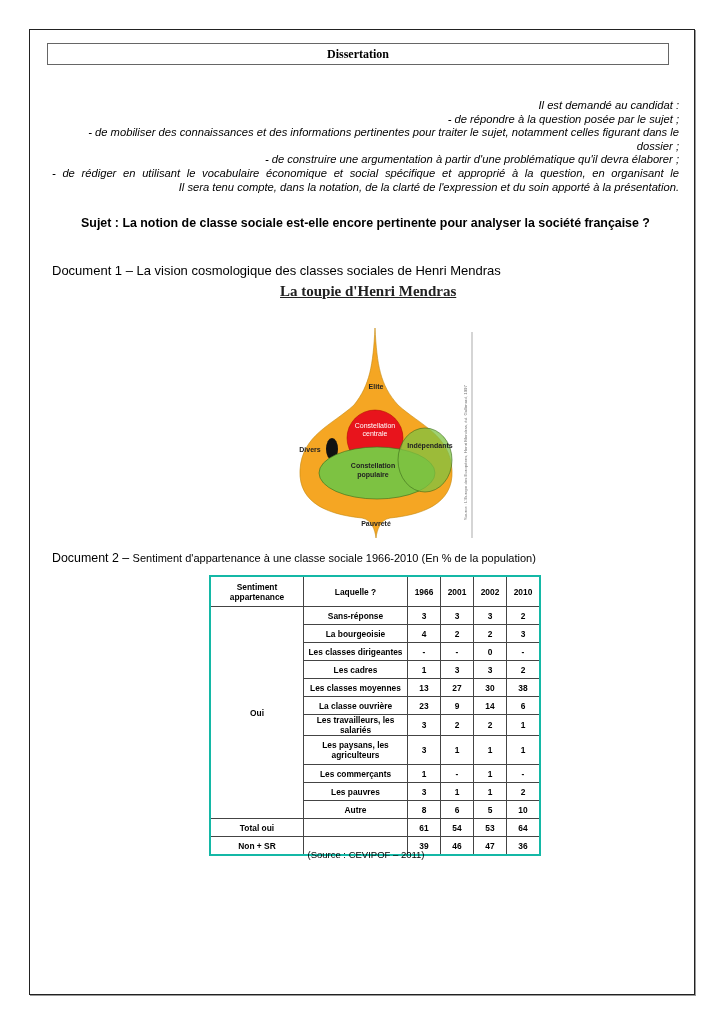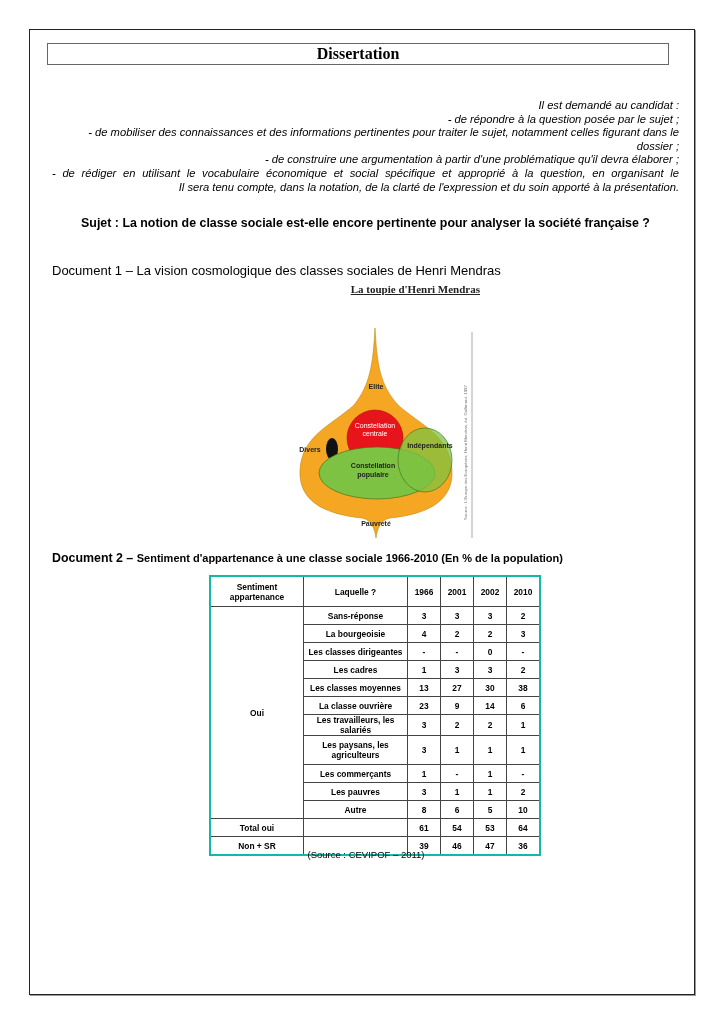--- a/index.html
+++ b/index.html
@@ -1,27 +1,27 @@
 <!DOCTYPE html>
 <html><head>
 <meta charset="utf-8">
 <style>
   html, body { margin:0; padding:0; background:#ffffff; }
   body { width:724px; height:1024px; position:relative; overflow:hidden; font-family:"Liberation Sans", sans-serif; color:#000; }
   .page-frame { position:absolute; left:29px; top:29px; width:664px; height:964px; border:1px solid #222; box-shadow:1px 1px 0 #999; }
   .title-box { position:absolute; left:47px; top:43px; width:620px; height:20px; border:1px solid #666; text-align:center; }
-  .title-box span { font-family:"Liberation Serif", serif; font-weight:bold; font-size:16px; line-height:20px; }
+  .title-box span { font-family:"Liberation Serif", serif; font-weight:bold; font-size:12px; line-height:20px; }
   .instructions { position:absolute; left:52px; top:99px; width:627px; font-style:italic; font-size:11.2px; line-height:13.6px; }
   .instructions div { margin:0;text-align:right; }
   .justify { text-align:justify; text-align-last:justify; }
   .subject { position:absolute; left:52px; top:216px; width:627px; text-align:center; font-weight:bold; font-size:12.4px; }
   .doc1-title { position:absolute; left:52px; top:263px; font-weight:normal; font-size:13px; }
-  .doc2-title { position:absolute; left:52px; top:551px; font-weight:bold; font-size:12.4px; }
+  .doc2-title { position:absolute; left:52px; top:551px; font-weight:normal; font-size:12.4px; }
   .doc2-title .small { font-size:11px; }
-  .diagram-caption { position:absolute; left:280px; top:283px; width:200px; text-align:right; font-family:"Liberation Serif", serif; font-weight:bold; font-size:11px; text-decoration:underline; color:#222; }
+  .diagram-caption { position:absolute; left:280px; top:283px; width:200px; text-align:left; font-family:"Liberation Serif", serif; font-weight:bold; font-size:15px; text-decoration:underline; color:#222; }
   .diagram { position:absolute; left:280px; top:320px; width:200px; height:220px; }
   table.data { position:absolute; left:209px; top:575px; border-collapse:collapse; font-size:8.4px; border:2px solid #14b8a6; }
   table.data td { border:1px solid #444; text-align:center; vertical-align:middle; padding:0 2px; }
   .c0 { width:88px; } .c1 { width:99px; } .cy { width:28px;margin-top:7px; }
   .hdr td { height:29px; }
   .r td { height:17px; }
   .r2 td { height:28px; }
   .source { position:absolute; left:209px; top:849px; width:314px; text-align:center; font-size:9.5px; }
   .bold { font-weight:bold; }
 </style>

